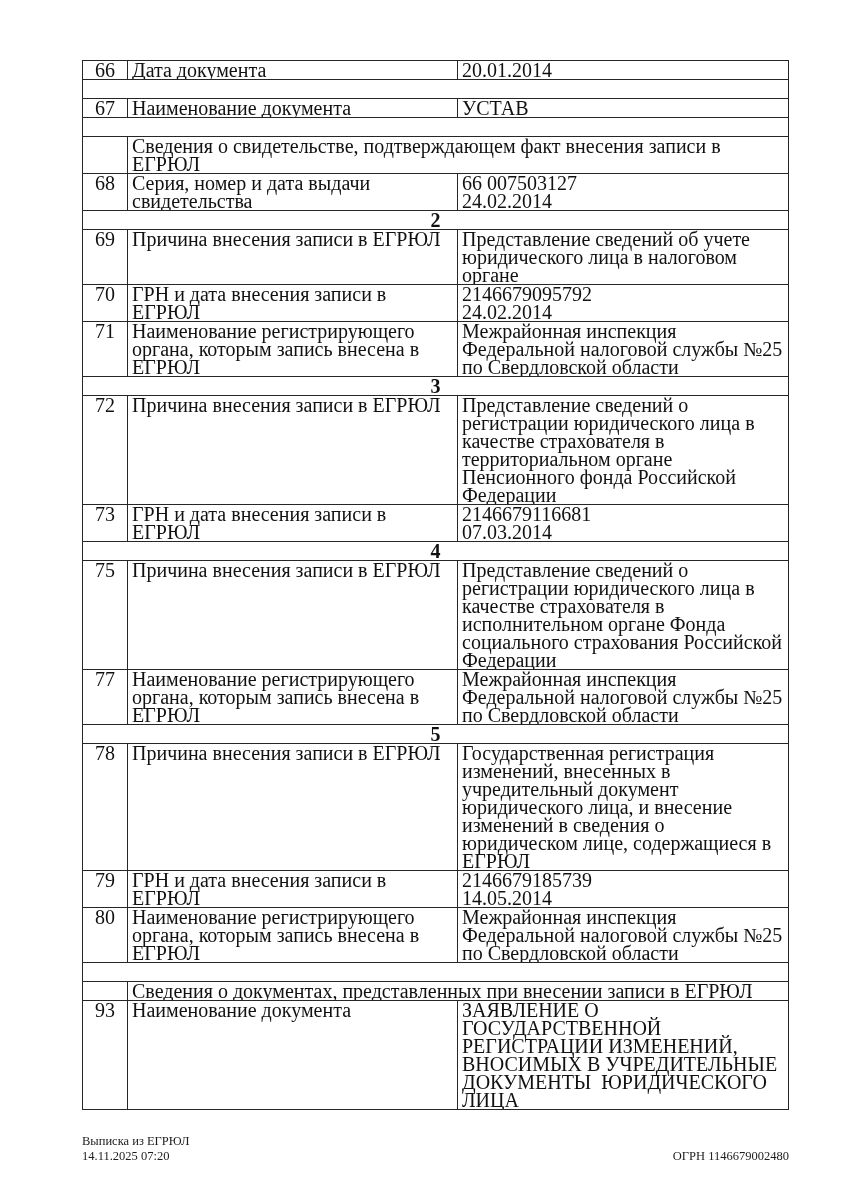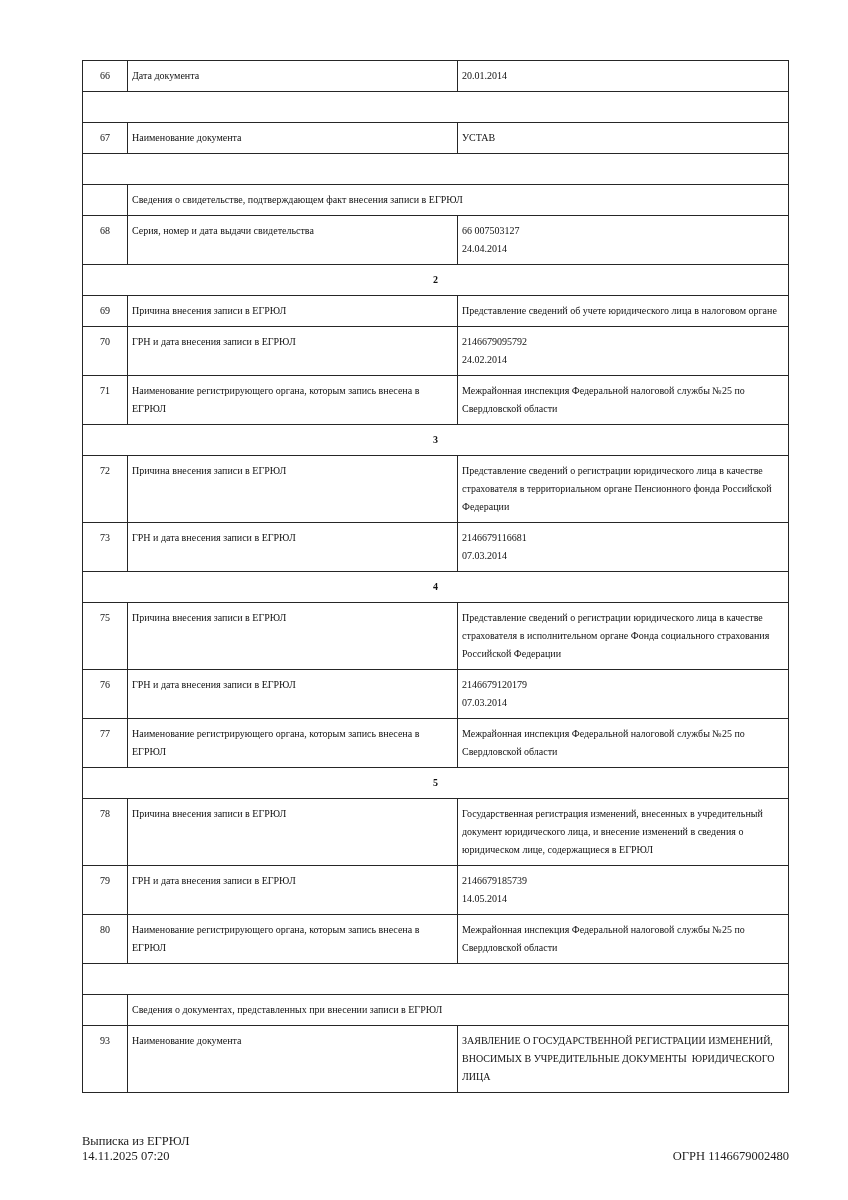--- a/index.html
+++ b/index.html
@@ -20,23 +20,23 @@
     position: absolute;
     left: 82px;
     top: 60px;
     width: 706px;
     border-collapse: collapse;
     table-layout: fixed;
   }
   table.egrul-table td {
     border: 1px solid #262626;
     vertical-align: top;
-    font-size: 10px;
+    font-size: 20px;
     line-height: 18px;
-    padding: 6px 4px;
+    padding: 0 4px;
     overflow: hidden;
   }
   td.num {
     text-align: center;
     padding: 2px 1px;
   }
   td.value {
     white-space: pre-wrap;
     padding: 2px 8px 2px 4px;
   }
@@ -94,21 +94,21 @@
           <td class="spacer-cell" colspan="3"></td>
         </tr>
         <tr>
           <td class="num"></td>
           <td class="header-center" colspan="2">Сведения о свидетельстве, подтверждающем факт внесения записи в ЕГРЮЛ</td>
         </tr>
         <tr>
           <td class="num">68</td>
           <td class="label">Серия, номер и дата выдачи свидетельства</td>
           <td class="value">66 007503127
-24.04.2014</td>
+24.02.2014</td>
         </tr>
         <tr>
           <td class="section-num" colspan="3">2</td>
         </tr>
         <tr>
           <td class="num">69</td>
           <td class="label">Причина внесения записи в ЕГРЮЛ</td>
           <td class="value">Представление сведений об учете юридического лица в налоговом органе</td>
         </tr>
         <tr>
@@ -136,26 +136,20 @@
           <td class="value">2146679116681
 07.03.2014</td>
         </tr>
         <tr>
           <td class="section-num" colspan="3">4</td>
         </tr>
         <tr>
           <td class="num">75</td>
           <td class="label">Причина внесения записи в ЕГРЮЛ</td>
           <td class="value">Представление сведений о регистрации юридического лица в качестве страхователя в исполнительном органе Фонда социального страхования Российской Федерации</td>
-        </tr>
-        <tr>
-          <td class="num">76</td>
-          <td class="label">ГРН и дата внесения записи в ЕГРЮЛ</td>
-          <td class="value">2146679120179
-07.03.2014</td>
         </tr>
         <tr>
           <td class="num">77</td>
           <td class="label">Наименование регистрирующего органа, которым запись внесена в ЕГРЮЛ</td>
           <td class="value">Межрайонная инспекция Федеральной налоговой службы №25 по Свердловской области</td>
         </tr>
         <tr>
           <td class="section-num" colspan="3">5</td>
         </tr>
         <tr>

